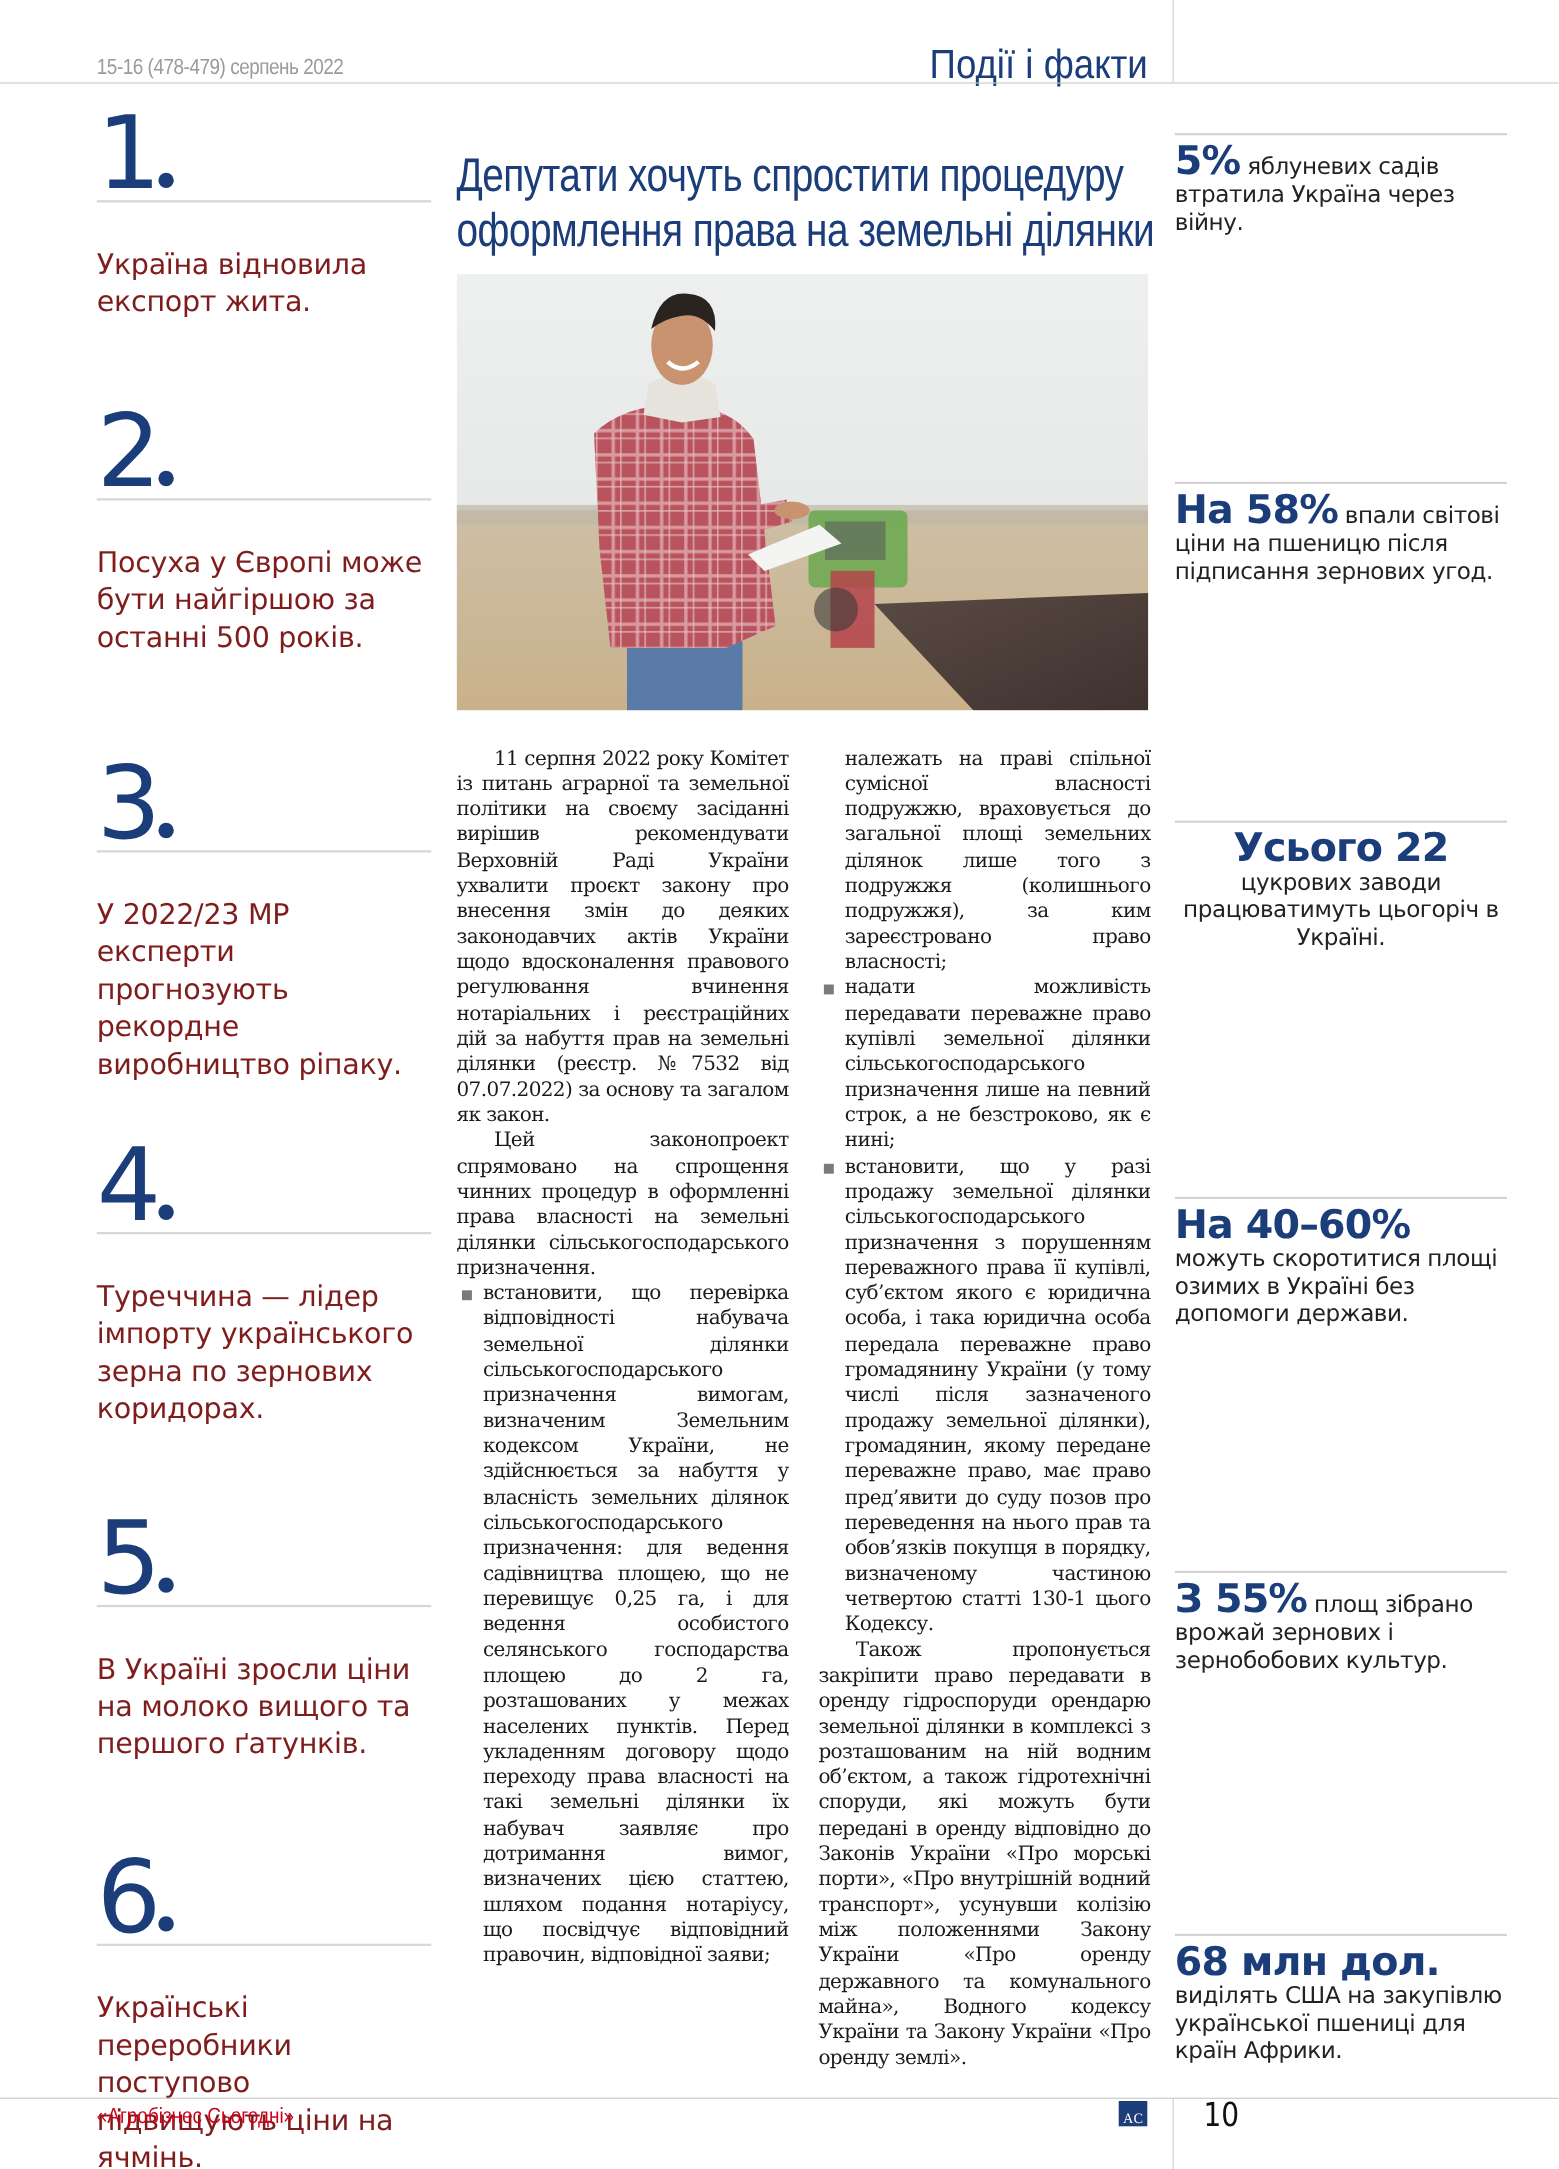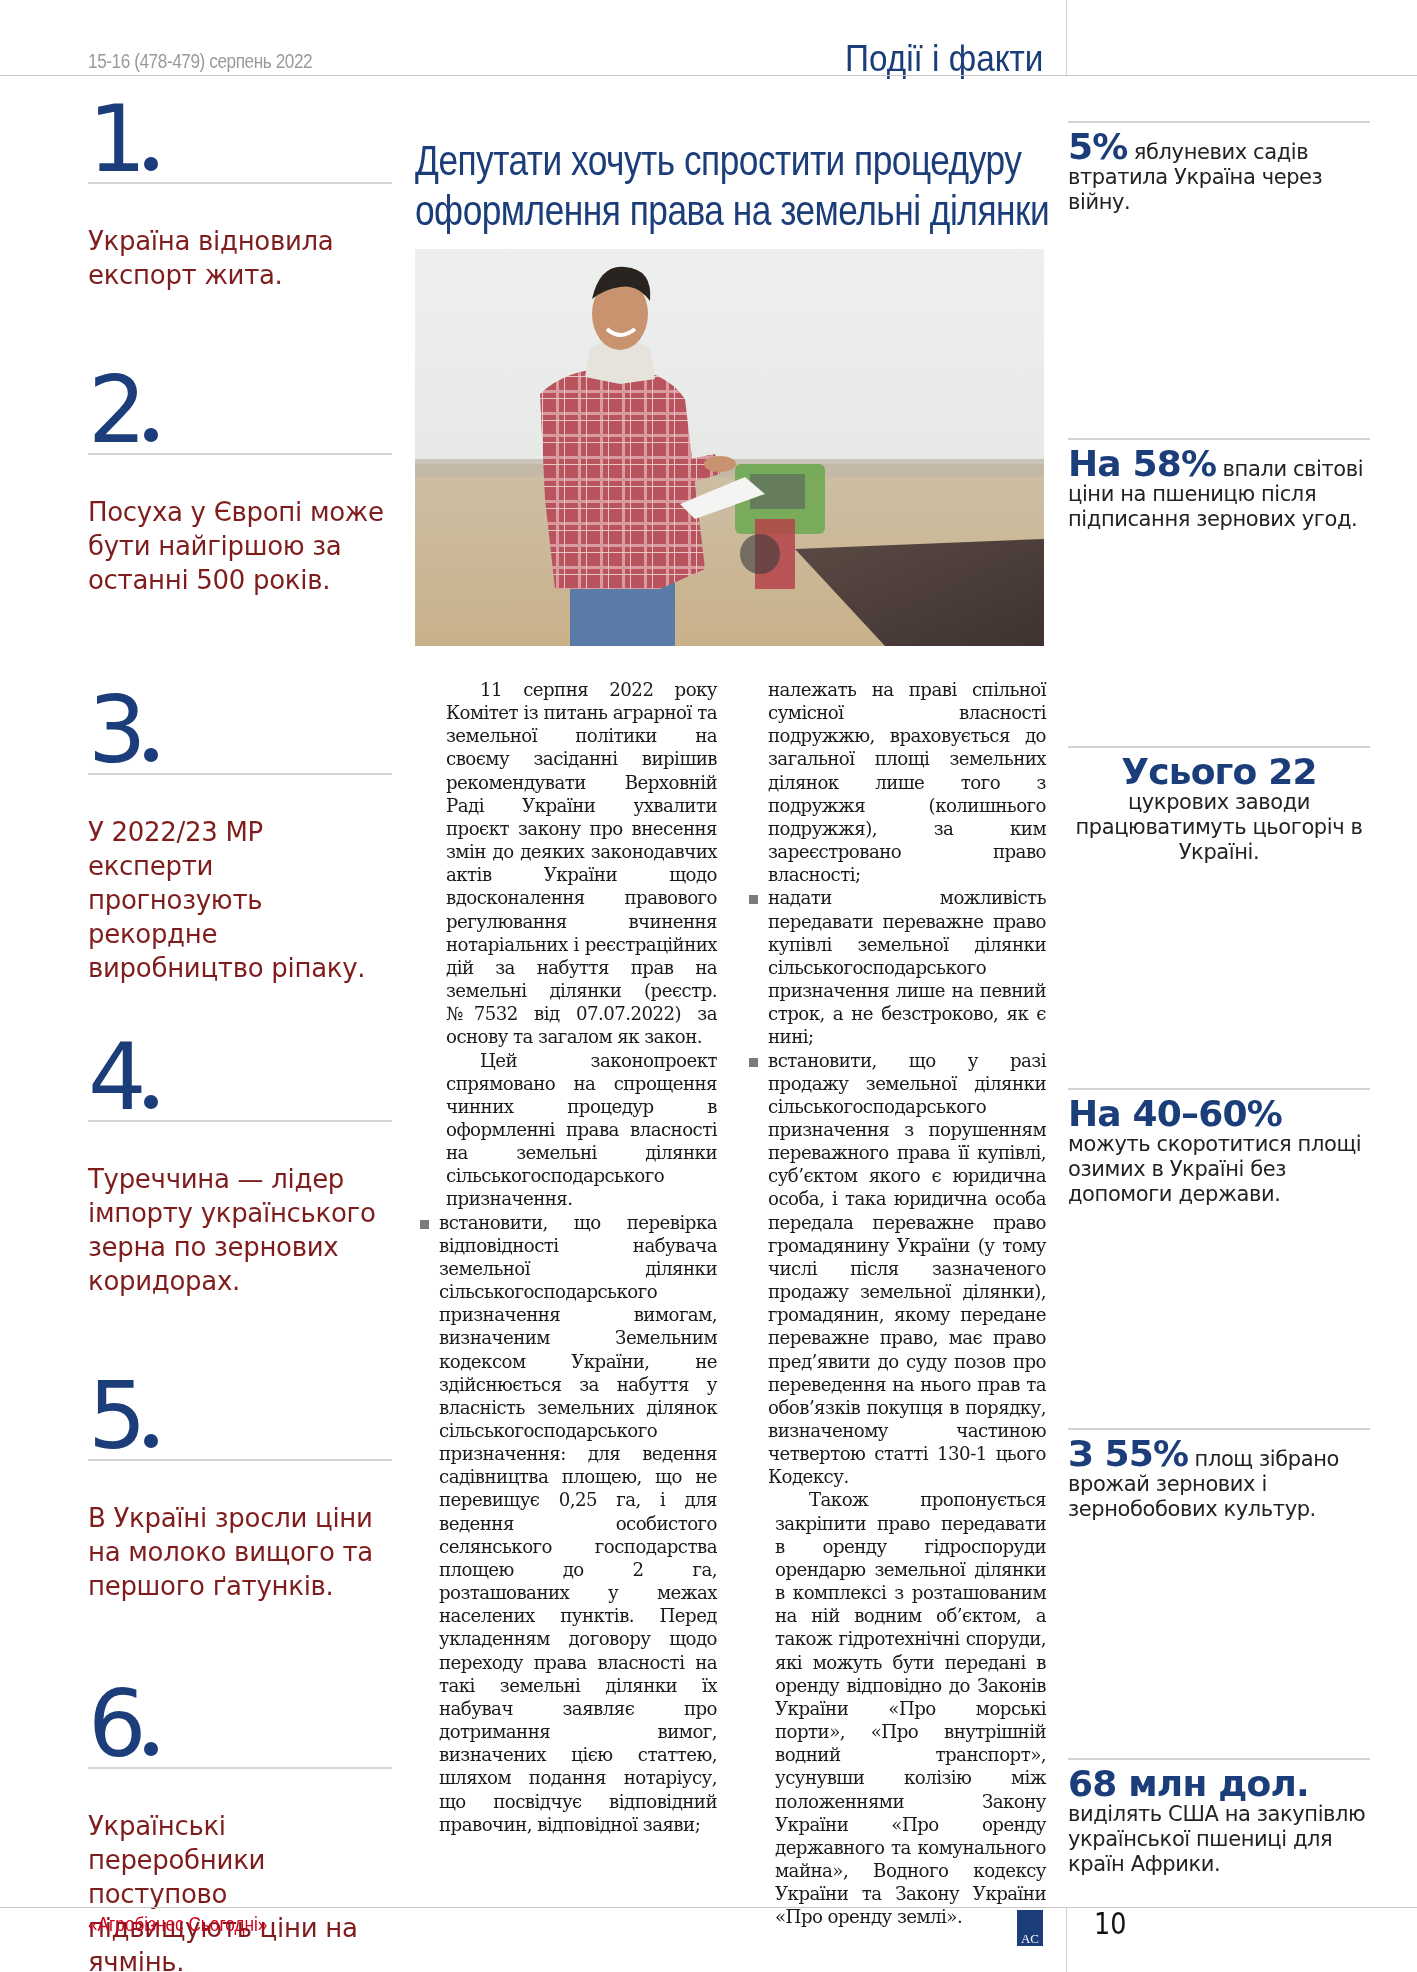--- a/index.html
+++ b/index.html
@@ -13,30 +13,30 @@
   .fact .num { font-family:"DejaVu Sans", sans-serif; font-size:92px; line-height:80px; color:#1b3d7a; font-weight:normal; letter-spacing:-4px; height:80px; overflow:visible; }
   .fact .num .dot { display:inline-block; width:14px; height:14px; border-radius:50%; background:#1b3d7a; margin-left:1px; }
   .fact .rule { height:2px; background:#d6d6d6; margin-top:2px; margin-bottom:4px; }
   .fact .txt { font-family:"DejaVu Sans", sans-serif; font-size:26px; line-height:34px; color:#7f1d1d; letter-spacing:-0.3px;margin-top:40px; }
   #title { left:415px; top:135px; width:640px; font-family:"Liberation Sans", sans-serif; font-size:43px; line-height:50px; color:#1b3d7a; transform:scaleX(0.82); transform-origin:left top; white-space:nowrap; letter-spacing:-0.6px; }
   #photo { left:415px; top:249px; width:629px; height:397px; overflow:hidden; }
   .col { position:absolute; top:678px; width:302px; font-family:"DejaVu Serif", serif; font-size:18.2px; line-height:23.15px; color:#1a1a1a; text-align:justify; letter-spacing:-0.55px; }
   #col1 { left:415px; }
   #col2 { left:744px; }
   .col p { margin:0; }
-  .col p.ind { text-indent:34px;margin-left:31px; }
+  .col p.ind { text-indent:34px; }
   .col p.cont { padding-left:24px; }
   .col .bl { padding-left:24px; position:relative; }
   .col .bl::before { content:""; position:absolute; left:5px; top:9px; width:9px; height:9px; background:#7b7b7b; }
   .stat { position:absolute; left:1068px; width:302px; }
   .stat .rule { height:2px; background:#d3d3d8; margin-bottom:6px; }
   .stat .body { font-family:"DejaVu Sans", sans-serif; font-size:21px; line-height:25px; color:#222; letter-spacing:-0.4px; }
   .stat .big { font-family:"DejaVu Sans", sans-serif; font-weight:bold; font-size:36px; color:#1b3d7a; letter-spacing:-0.8px; line-height:36px; }
   #footer-brand { left:88px; top:1913px; font-family:"Liberation Sans", sans-serif; font-size:20px; color:#d0021b; transform:scaleX(0.86); transform-origin:left top; white-space:nowrap; }
-  #ac-logo { left:1017px; top:1910px; width:26px; height:36px; background:#1b3d7a; color:#fff; font-family:"Liberation Serif", serif; font-size:13px; display:flex; align-items:flex-end; justify-content:center; line-height:15px; }
+  #ac-logo { left:1017px; top:1910px; width:26px; height:23px; background:#1b3d7a; color:#fff; font-family:"Liberation Serif", serif; font-size:13px; display:flex; align-items:flex-end; justify-content:center; line-height:15px; }
   #page-num { left:1094px; top:1906px; font-family:"DejaVu Sans", sans-serif; font-size:30px; color:#111; transform:scaleX(0.85); transform-origin:left top; }
 </style>
 </head>
 <body>
 
 <div id="issue" class="abs">15-16 (478-479) серпень 2022</div>
 <div id="section" class="abs">Події і факти</div>
 <div class="hline" style="left:0;top:75px;width:1417px;"></div>
 <div class="vline" style="left:1066px;top:0;height:75px;"></div>
 

